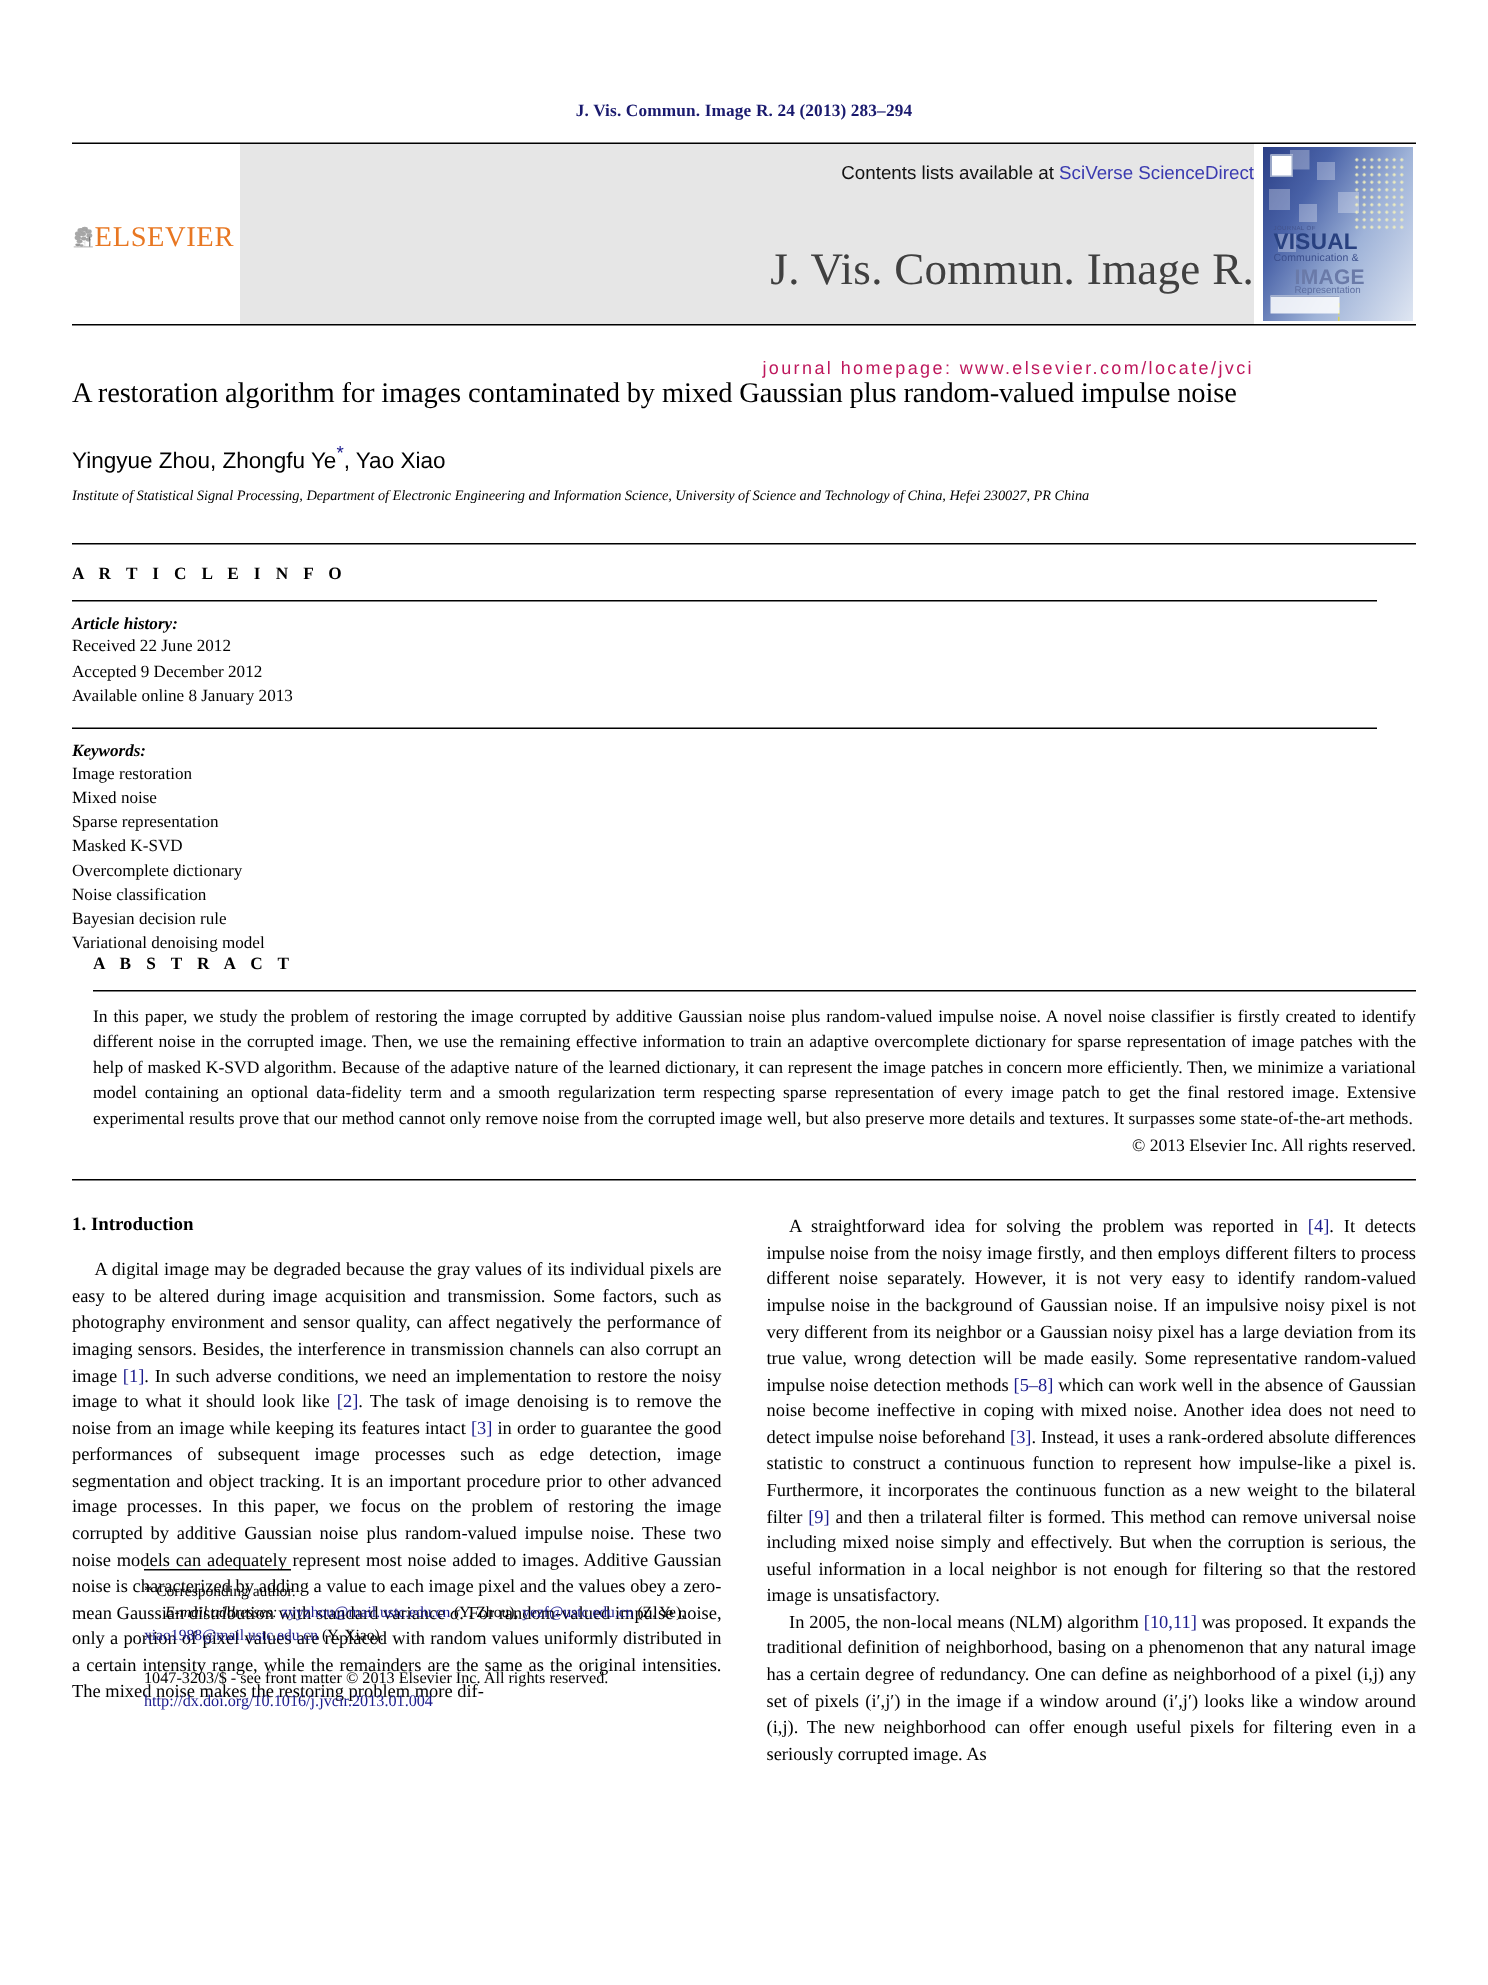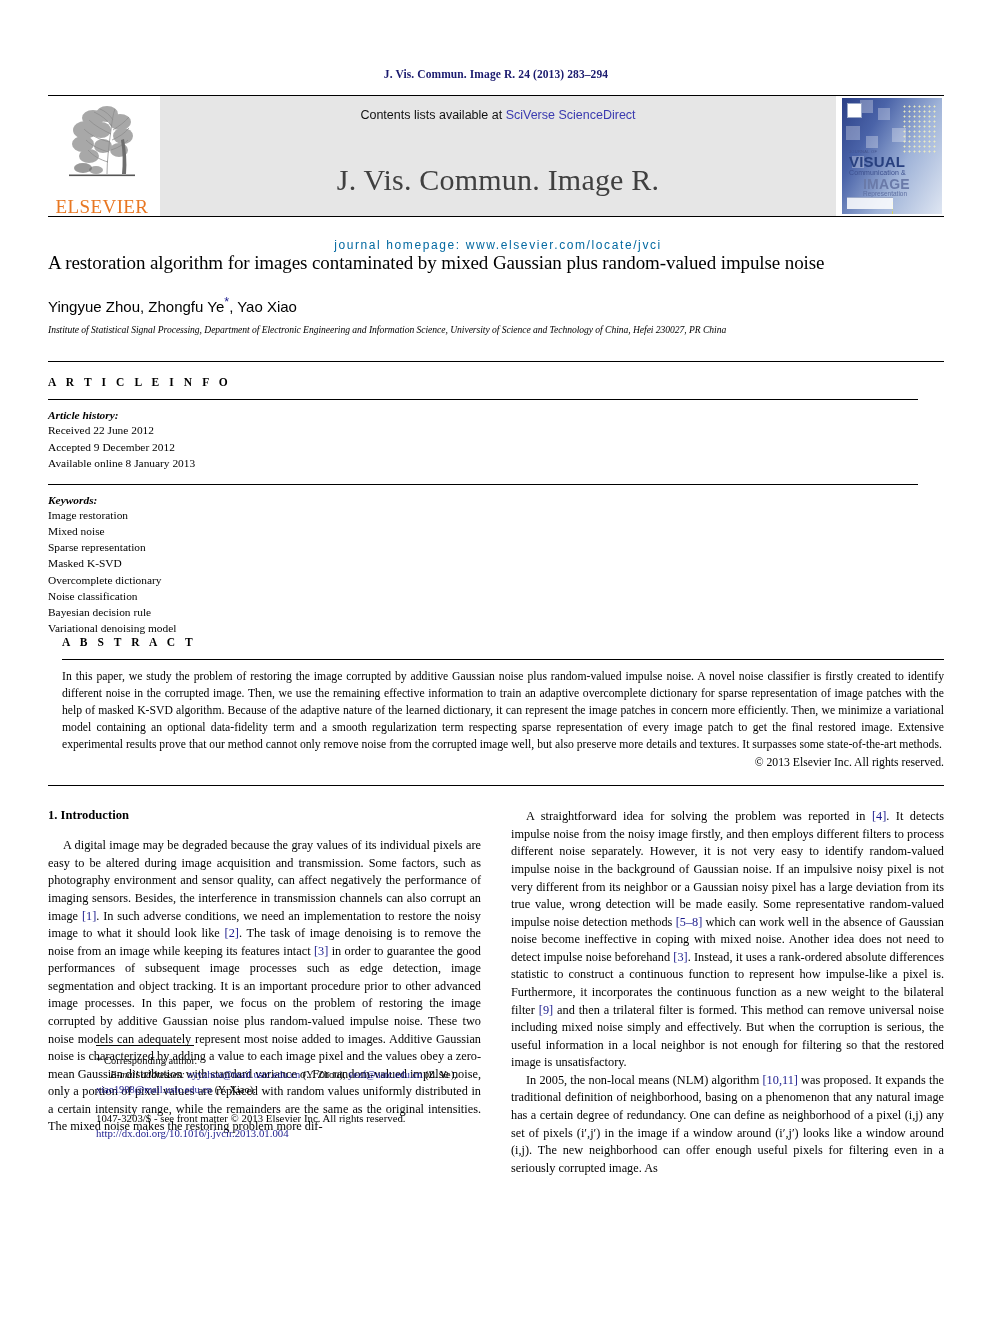--- a/index.html
+++ b/index.html
@@ -39,41 +39,41 @@
     margin-top: 15px;
     border-top: 1.6px solid #000;
     display: flex;
     align-items: stretch;
     height: 120px;
   }
   .elsevier-logo {
     width: 108px;
     flex: 0 0 108px;
     display: flex;
-    flex-direction: column;
+    flex-direction: row;
     align-items: center;
-    justify-content: space-between;
+    justify-content: center;
     padding-top: 4px;
     box-sizing: border-box;
   }
   .tree-svg { display:block; }
   .elsevier-word {
     font-family: "Liberation Serif", serif;
     font-size: 19px;
     letter-spacing: 0.4px;
     color: #E87722;
     line-height: 1;
     margin-top: 1px;
   }
   .masthead-center {
     flex: 1 1 auto;
     background: #e6e6e6;
     display: flex;
     flex-direction: column;
-    align-items: center;
+    align-items: flex-end;
     justify-content: space-between;
     padding: 12px 0 10px 0;
     box-sizing: border-box;
     margin: 0 4px;
     gap: 41px;
   }
   .contents-line {
     font-family: "Liberation Sans", sans-serif;
     font-size: 12.5px;
     color: #111;
@@ -83,21 +83,21 @@
   }
   .journal-title {
     font-family: "Liberation Serif", serif;
     font-size: 30px;
     color: #404040;
     letter-spacing: 0.2px;
   }
   .homepage-line {
     font-family: "Liberation Sans", sans-serif;
     font-size: 12px;
-    color: #0369a1;
+    color: #be185d;
     letter-spacing: 1.6px;
   }
   .cover-thumb {
     width: 104px;
     flex: 0 0 104px;
     background: #ffffff;
     padding: 2px;
     box-sizing: border-box;
     position: relative;
   }

